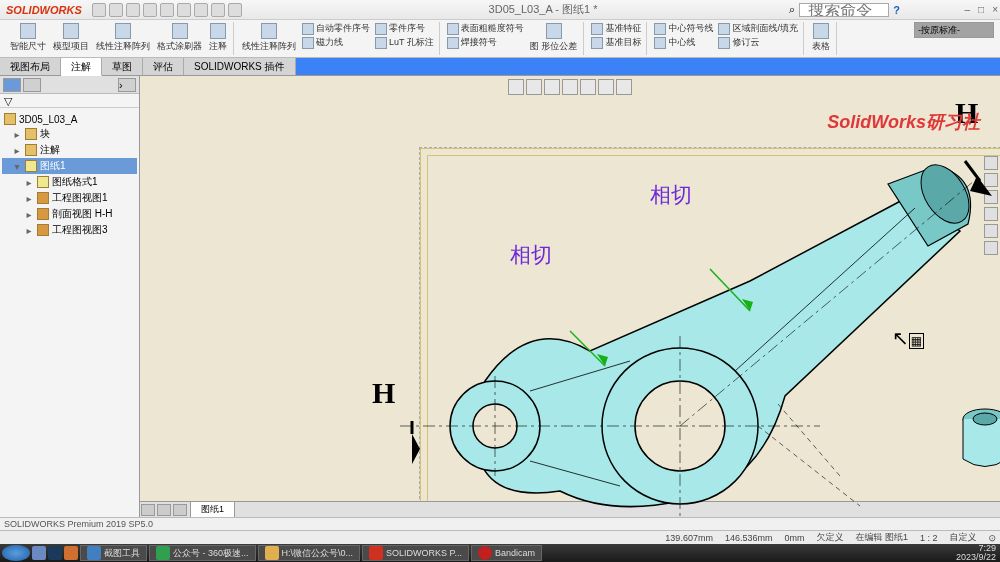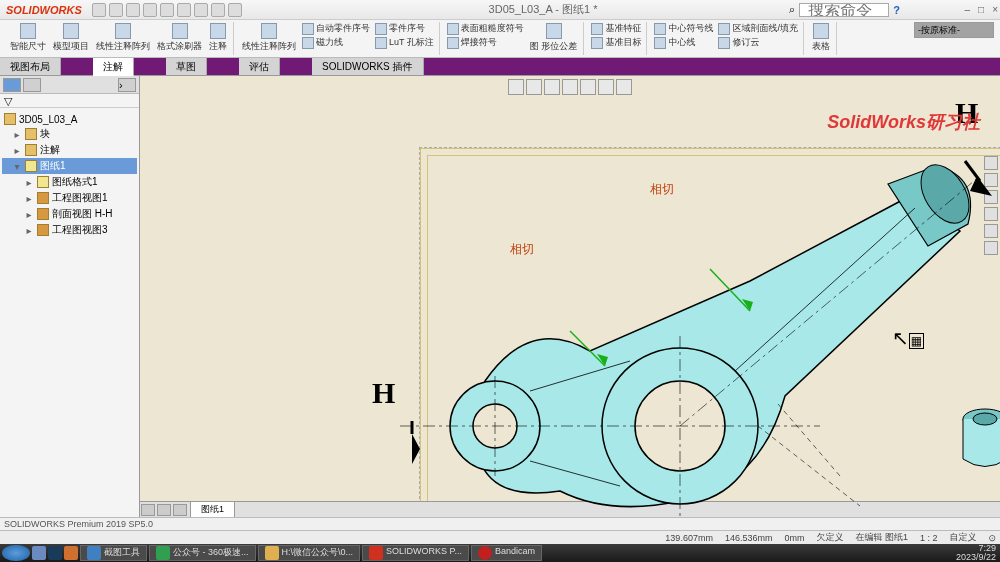--- a/index.html
+++ b/index.html
@@ -13,21 +13,21 @@
 .search-box { width:90px; height:14px; border:1px solid #aaa; background:#fff; font-size:16px; padding:0 8px; }
 .winctrl { position:absolute; right:2px; display:flex; gap:8px; color:#666; font-size:10px; }
 .ribbon { height:38px; background:#f4f4f4; border-bottom:1px solid #bbb; display:flex; padding:2px 4px; gap:2px; position:relative; }
 .rgroup { display:flex; flex-direction:row; gap:1px; padding:0 3px; border-right:1px solid #ccc; align-items:flex-start; font-size:9px; color:#333; }
 .rbtn { display:flex; flex-direction:column; align-items:center; padding:1px 3px; min-width:24px; cursor:pointer; }
 .ricon { width:16px; height:16px; background:#c8d8e8; border:1px solid #89a; margin-bottom:1px; }
 .rsmall { display:flex; flex-direction:column; gap:1px; font-size:9px; }
 .rsmall-item { display:flex; align-items:center; gap:2px; padding:0 2px; white-space:nowrap; }
 .ricon-s { width:12px; height:12px; background:#c8d8e8; border:1px solid #89a; }
 .dd { position:absolute; right:6px; top:2px; width:80px; height:16px; border:1px solid #999; background:#a3a3a3; font-size:9px; padding:1px 3px; }
-.tabs { height:18px; background:#701a75; display:flex; border-bottom:1px solid #999; font-size:10px;gap:32px; }
+.tabs { height:18px; background:#3b82f6; display:flex; border-bottom:1px solid #999; font-size:10px; }
 .tab { padding:2px 10px; background:#d4d4d4; border-right:1px solid #aaa; cursor:pointer; }
 .tab.active { background:#fff; border-bottom:1px solid #fff; margin-bottom:-1px; }
 .main { display:flex; height:441px; }
 .side { width:140px; background:#f4f4f4; border-right:1px solid #999; display:flex; flex-direction:column; }
 .side-top { height:18px; background:#e0e0e0; display:flex; align-items:center; gap:2px; padding:0 3px; border-bottom:1px solid #bbb; }
 .stbtn { width:18px; height:14px; background:#d0d0d0; border:1px solid #999; }
 .stbtn.active { background:#6a9bd8; }
 .tree { flex:1; padding:4px 2px; font-size:10px; overflow:hidden; }
 .tree-item { display:flex; align-items:center; gap:3px; padding:1px 2px; cursor:pointer; }
 .tree-item.l1 { padding-left:10px; }
@@ -38,34 +38,34 @@
 .ticon.view { background:#d89840; }
 .exp { width:10px; text-align:center; color:#666; }
 .canvas-wrap { flex:1; position:relative; background:#ece6d2; overflow:hidden; }
 .canvas-toolbar { position:absolute; top:3px; left:50%; transform:translateX(-50%); display:flex; gap:2px; z-index:5; }
 .ctbtn { width:16px; height:16px; background:#e8e8e8; border:1px solid #999; }
 .ruler-area { position:absolute; top:63px; left:0; width:100%; font-size:8px; color:#666; text-align:center; }
 .sheet-border { position:absolute; top:72px; left:280px; width:650px; height:370px; border:1px solid #d4c278; outline:1px dashed #aaa; outline-offset:0; }
 .sheet-border::before { content:""; position:absolute; inset:6px; border:1px solid #d4c278; }
 .watermark { position:absolute; top:34px; right:20px; color:#e03838; font-style:italic; font-weight:bold; font-size:18px; z-index:3; }
 .drawing { position:absolute; top:60px; left:140px; width:860px; height:460px; z-index:2; }
-.anno { position:absolute; color:#c2410c; font-size:12px; }
+.anno { position:absolute; color:#6d28d9; font-size:21px; }
 .label-h { position:absolute; font-family:"Times New Roman",serif; font-size:30px; font-weight:bold; }
 .cursor-mark { position:absolute; font-size:20px; }
 .right-bar { position:absolute; right:2px; top:80px; width:14px; display:flex; flex-direction:column; gap:3px; }
 .rb-btn { width:14px; height:14px; background:#e0e0e0; border:1px solid #999; }
 .threed-part { position:absolute; right:0; bottom:28px; width:50px; height:90px; overflow:hidden; }
 .sheet-tabs { position:absolute; bottom:0; left:0; height:16px; background:#e0e0e0; display:flex; align-items:center; font-size:9px; width:100%; border-top:1px solid #999; }
 .sheet-tab-btn { width:14px; height:12px; background:#ccc; border:1px solid #999; margin:0 1px; }
 .sheet-tab { padding:1px 10px; background:#fff; border:1px solid #999; margin-left:2px; }
 .sb1 { height:13px; background:#f0f0f0; border-top:1px solid #bbb; font-size:9px; padding:0 4px; color:#555; display:flex; align-items:center; }
 .sb2 { height:14px; background:#ececec; border-top:1px solid #bbb; font-size:9px; display:flex; align-items:center; justify-content:flex-end; gap:12px; padding:0 4px; color:#444; position:relative; }
 .taskbar { height:18px; background:linear-gradient(#3a3a3a,#1a1a1a); display:flex; align-items:center; gap:2px; padding:0 2px; position:relative; }
 .tb-start { width:28px; height:16px; background:radial-gradient(#5a9de0,#2060a0); border-radius:50%; }
-.tb-item { height:16px; padding:0 6px; background:#4a4a4a; border:1px solid #666; color:#ddd; font-size:9px; display:flex; gap:3px; max-width:110px; overflow:hidden; white-space:nowrap; }
+.tb-item { height:16px; padding:0 6px; background:#4a4a4a; border:1px solid #666; color:#ddd; font-size:9px; display:flex; align-items:center; gap:3px; max-width:110px; overflow:hidden; white-space:nowrap; }
 .tb-icon { width:14px; height:14px; background:#6a8ac0; border-radius:2px; }
 .tb-clock { position:absolute; right:4px; color:#ddd; font-size:9px; text-align:right; line-height:1; }
 svg { overflow:visible; }
 </style>
 </head>
 <body>
 
 <div class="titlebar">
   <span class="logo">SOLIDWORKS</span>
   <div class="qat">

